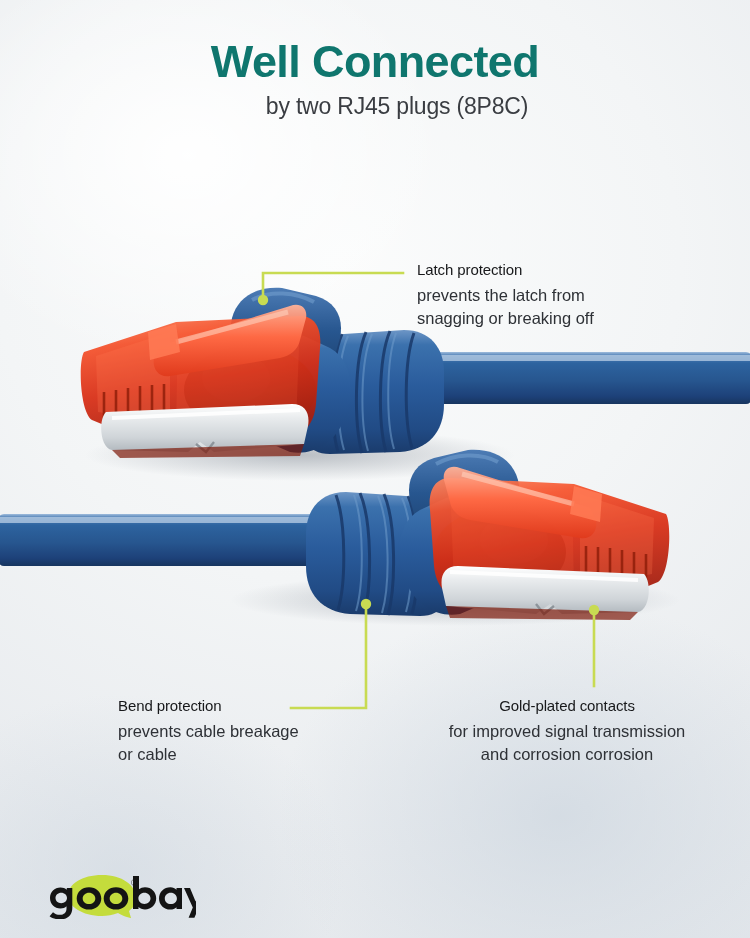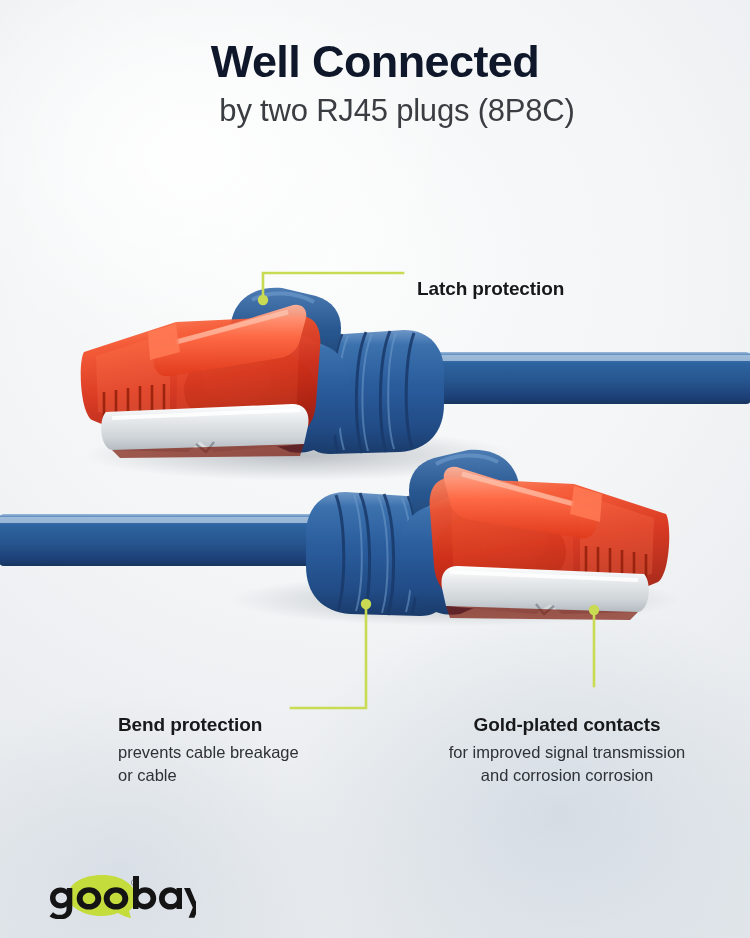--- a/index.html
+++ b/index.html
@@ -53,45 +53,45 @@
   .title-block {
     position: absolute;
     left: 0;
     top: 38px;
     width: 750px;
     text-align: center;
   }
   .title {
     font-size: 45px;
     font-weight: bold;
-    color: #0f172a;
+    color: #0f766e;
     letter-spacing: -0.6px;
     line-height: 1.05;
   }
   .subtitle {
     margin-top: 8px;
-    font-size: 31px;
+    font-size: 23px;
     font-weight: normal;
     color: #3a3d42;
     letter-spacing: -0.2px;
     line-height: 1.15;
     padding-left: 44px;
   }
 
   
   .callout {
     position: absolute;
   }
   .callout-title {
-    font-size: 19px;
-    font-weight: bold;
+    font-size: 15px;
+    font-weight: normal;
     color: #17181a;
     letter-spacing: -0.1px;
     line-height: 1.25;
-    margin: 16px 0 4px 0;
+    margin: 0 0 4px 0;
   }
   .callout-body {
     font-size: 16.5px;
     font-weight: normal;
     color: #2e3136;
     line-height: 1.42;
     margin: 0;
   }
   .callout-body span { display: block; }
 
@@ -403,20 +403,24 @@
     </g>
   </svg>
 
   <div class="title-block">
     <div class="title">Well Connected</div>
     <div class="subtitle">by two RJ45 plugs (8P8C)</div>
   </div>
 
   <div class="callout" id="callout-latch">
     <p class="callout-title">Latch protection</p>
+    <p class="callout-body">
+      <span>prevents the latch from</span>
+      <span>snagging or breaking off</span>
+    </p>
   </div>
 
   <div class="callout" id="callout-bend">
     <p class="callout-title">Bend protection</p>
     <p class="callout-body">
       <span>prevents cable breakage</span>
       <span>or cable</span>
     </p>
   </div>
 

